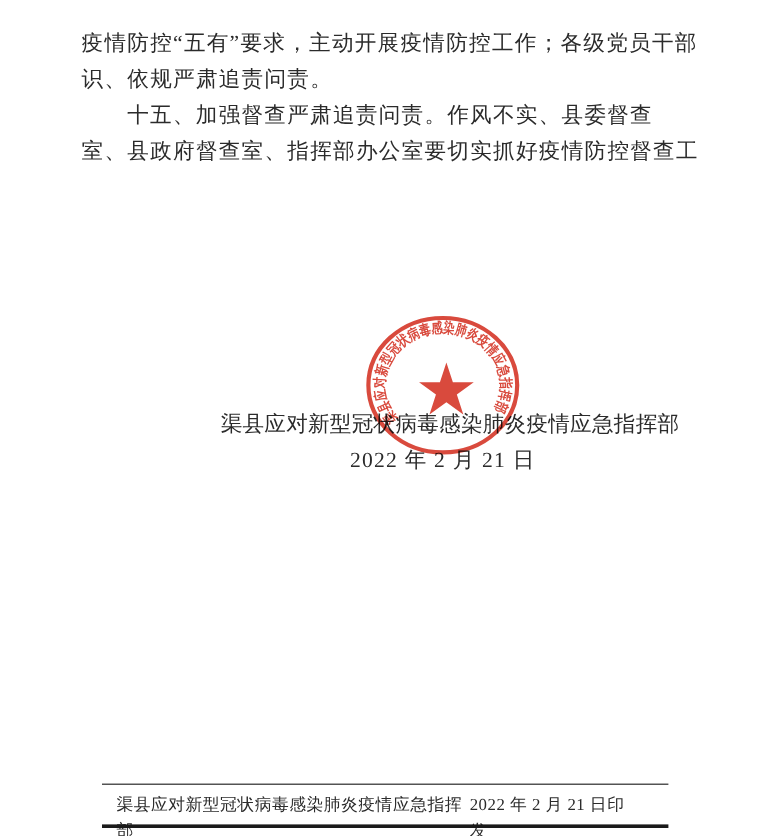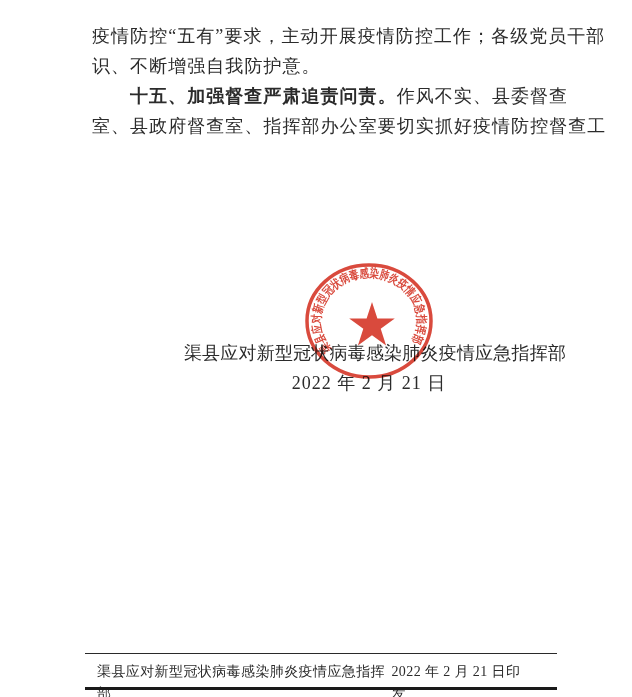--- a/index.html
+++ b/index.html
@@ -5,23 +5,23 @@
   html,body { margin:0; padding:0; background:#e8e8e8; }
   #page {
     position:relative; width:632px; height:697px; margin:0 auto;
     background:#ffffff; overflow:hidden;
     font-family:"Liberation Serif","DejaVu Serif",serif;
     color:#2b2b2b;
   }
   .doc-text { position:absolute; left:68px; top:21px; width:500px; }
   .line {
     height:30px; line-height:30px; font-size:18px;
-    letter-spacing:1.05px; white-space:nowrap;margin-left:24px;
+    letter-spacing:1.05px; white-space:nowrap;
   }
-  .line .lead { font-weight:bold; }
+  .line .lead { font-weight:normal; }
   .line.indent { text-indent:38px; }
 
   .seal {
     position:absolute; left:294px; top:246px; width:150px; height:150px;
     mix-blend-mode:multiply; opacity:0.93;
   }
   .seal text { font-family:"Liberation Serif","DejaVu Serif",serif; font-weight:bold; }
 
   .sig-org {
     position:absolute; top:342px; left:68px; width:614px;
@@ -48,21 +48,21 @@
     border-top:3px solid #1a1a1a;
   }
 </style>
 </head>
 <body>
 
 <div id="page">
 
   <div class="doc-text">
     <div class="line"><span class="lead"></span><span>疫情防控“五有”要求，主动开展疫情防控工作；各级党员干部</span></div>
-    <div class="line"><span class="lead"></span><span>识、不断增强自我防护意。</span></div>
+    <div class="line"><span class="lead"></span><span>识、依规严肃追责问责。</span></div>
     <div class="line indent"><span class="lead">十五、加强督查严肃追责问责。</span><span>作风不实、县委督查</span></div>
     <div class="line"><span class="lead"></span><span>室、县政府督查室、指挥部办公室要切实抓好疫情防控督查工</span></div>
   </div>
 
   <div class="sig-org">渠县应对新型冠状病毒感染肺炎疫情应急指挥部</div>
   <div class="sig-date">2022 年 2 月 21 日</div>
 
   <svg class="seal" viewBox="0 0 150 150" aria-hidden="true">
     <defs>
       <path id="seal-arc" d="M 37.7,103.2 A 48.5,44 0 1 1 112.3,103.2" fill="none"></path>

